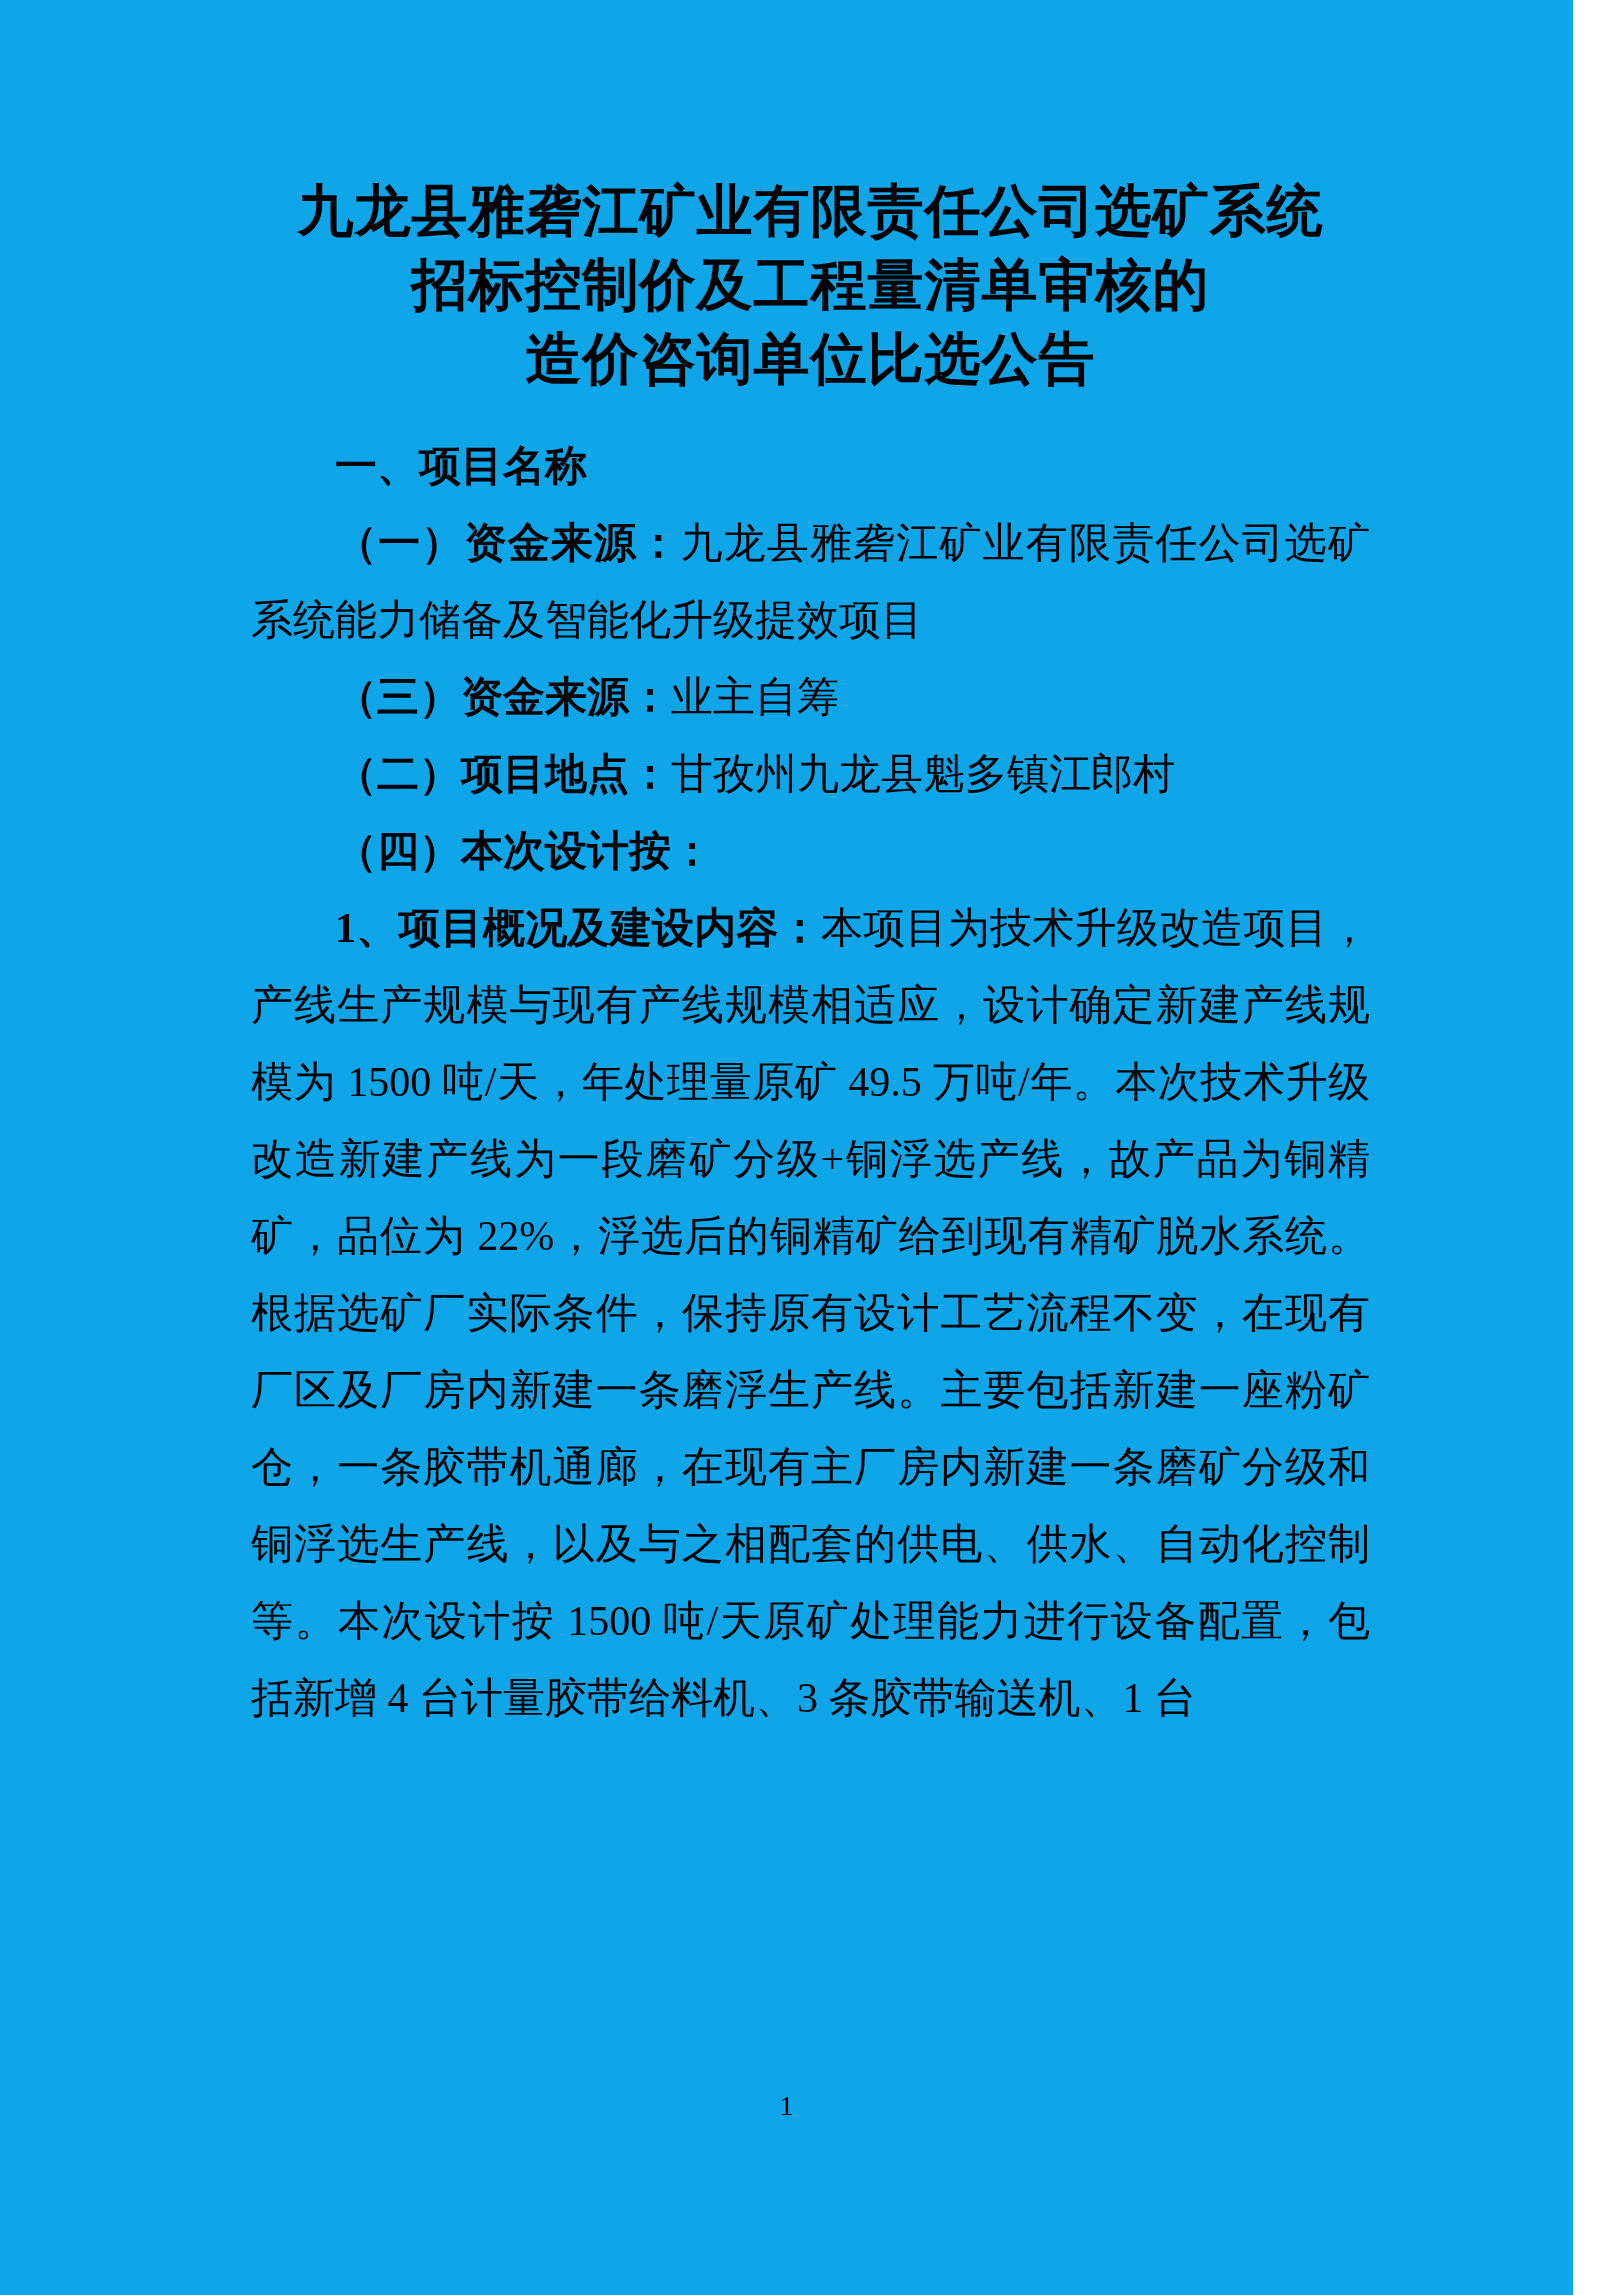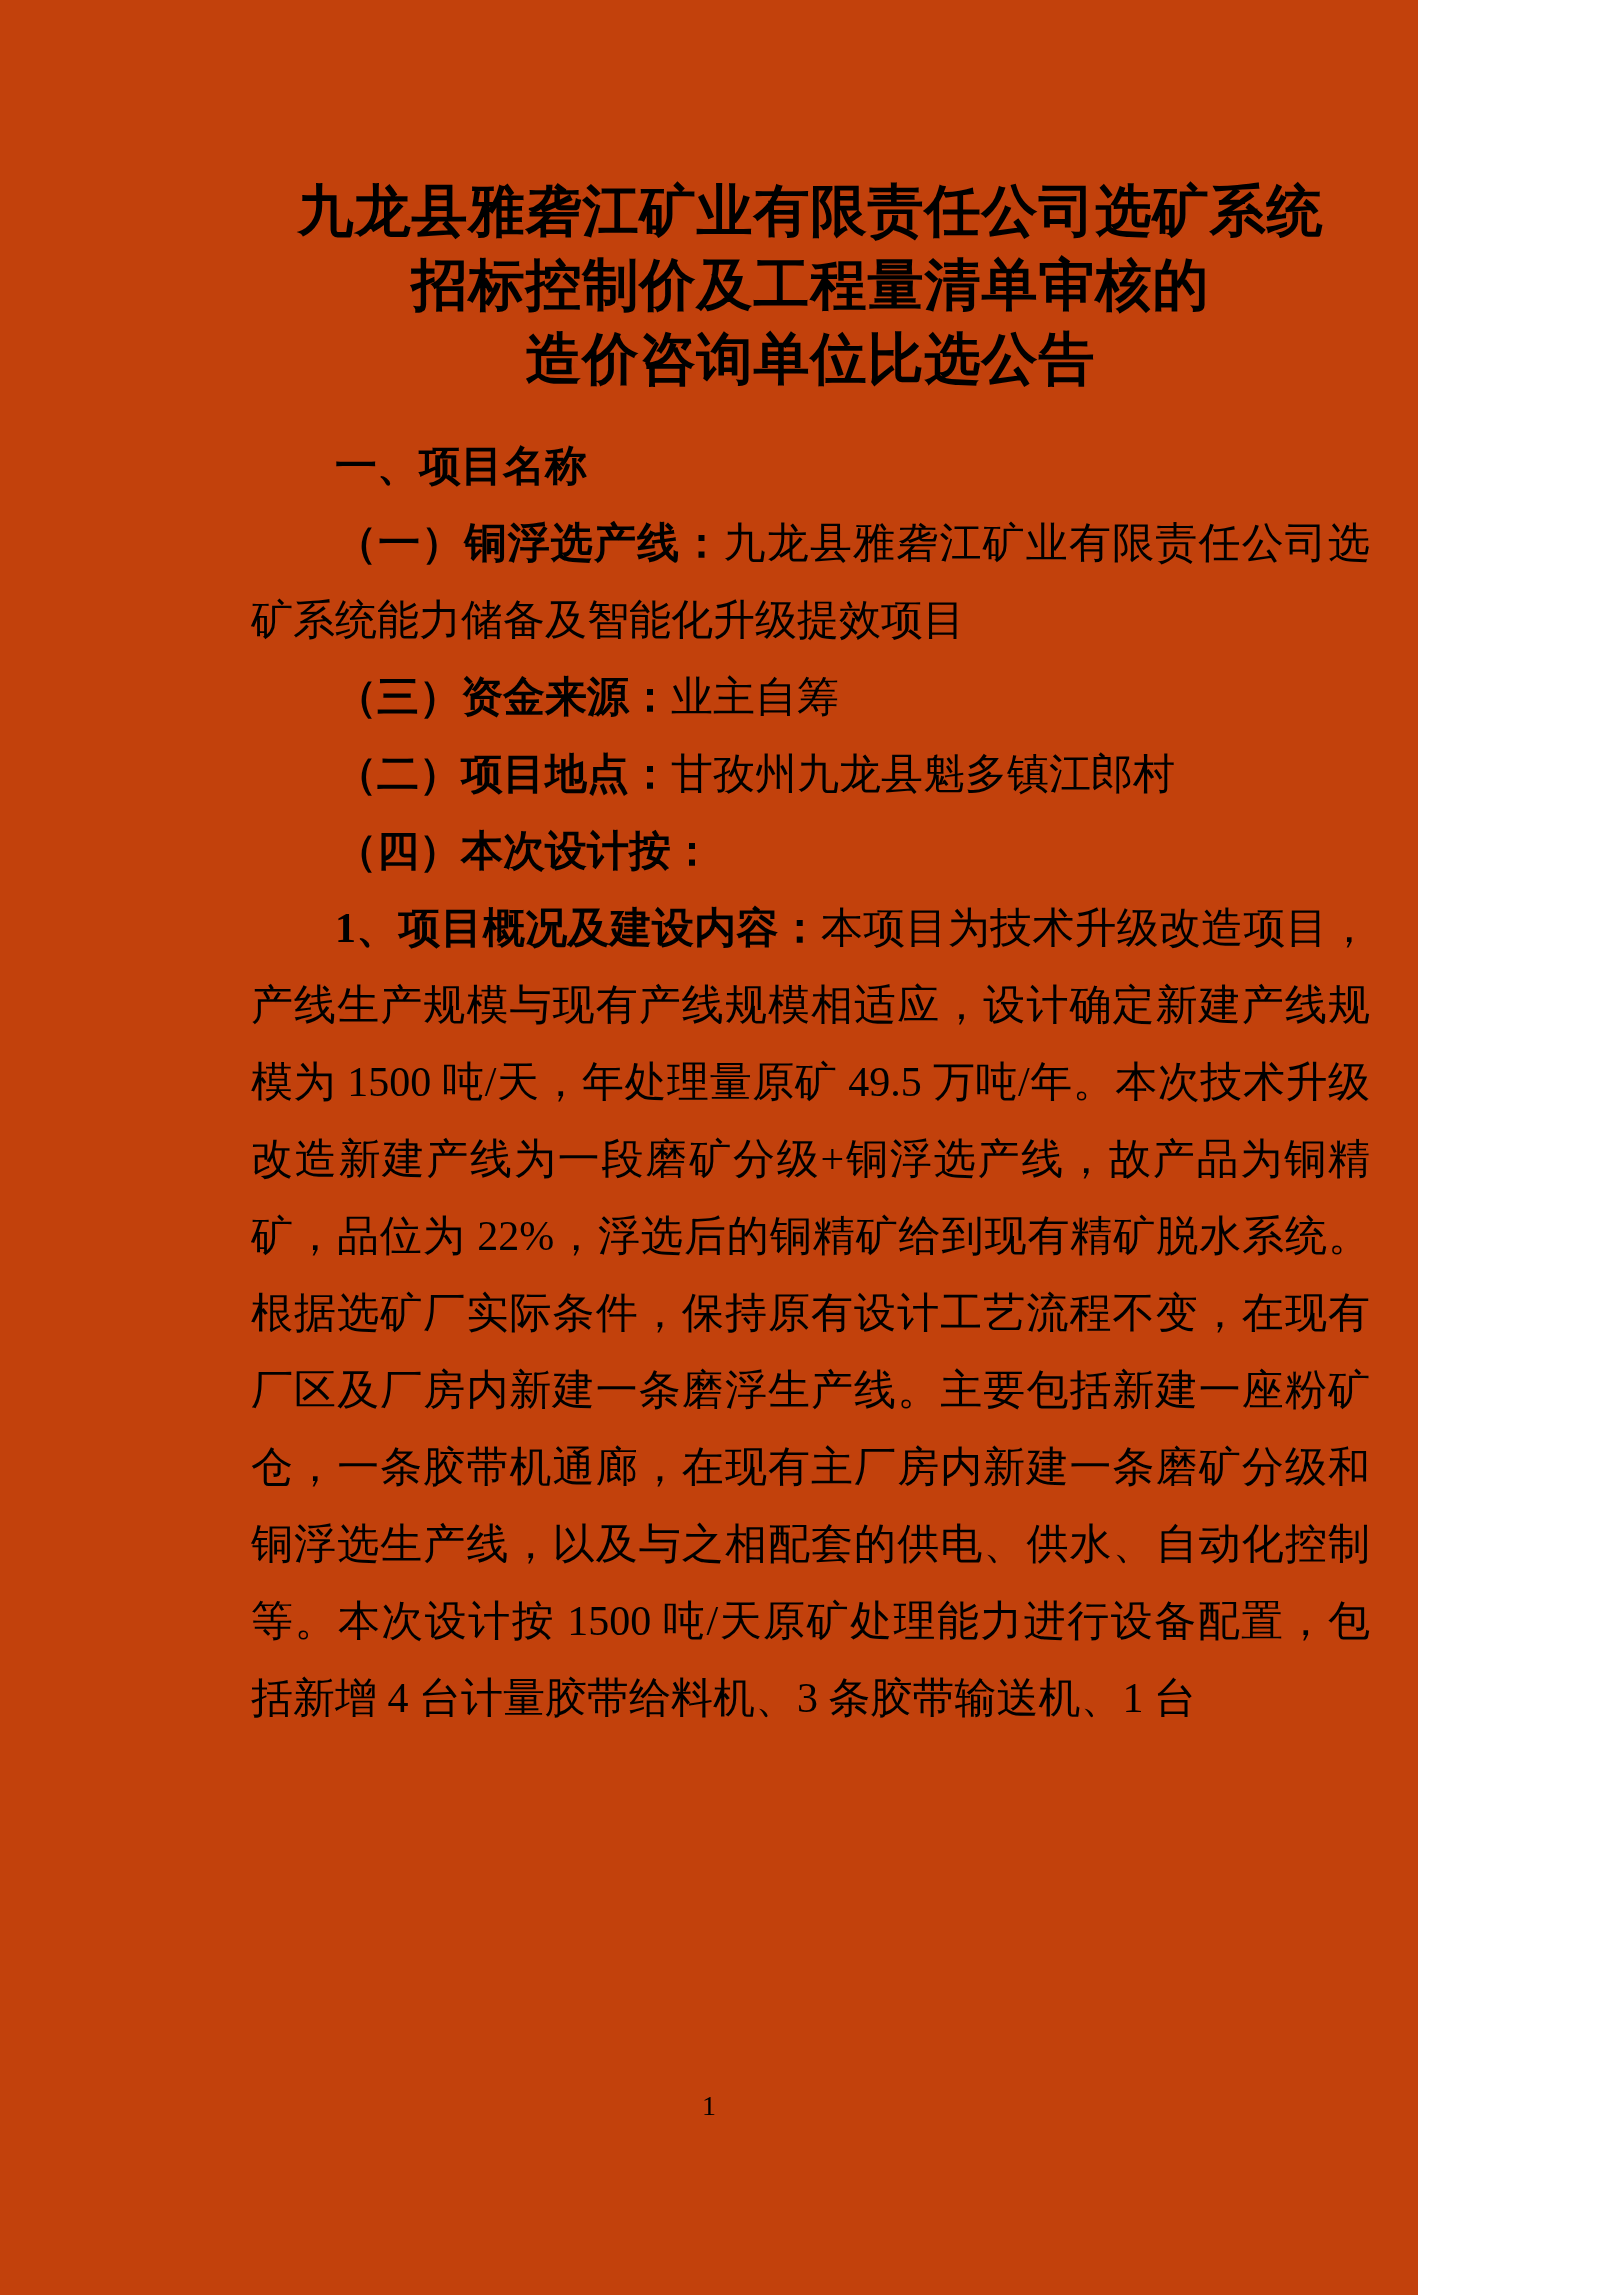--- a/index.html
+++ b/index.html
@@ -2,23 +2,23 @@
 <html style="font-size:8.2px"><head>
 <meta charset="utf-8">
 <style>
   html, body {
     margin: 0;
     padding: 0;
     background: #ffffff;
   }
   .page {
     position: relative;
-    width: 1418px;
+    width: 1573px;
     height: 2295px;
-    background: #c2410c;
+    background: #0ea5e9;
     color: #000000;
     font-family: "Liberation Serif", "DejaVu Serif", serif;
     overflow: hidden;
     box-sizing: border-box;
   }
   .content {
     position: absolute;
     left: 251px;
     top: 0;
     width: 1119px;
@@ -72,21 +72,21 @@
       <div class="title-line">九龙县雅砻江矿业有限责任公司选矿系统</div>
       <div class="title-line">招标控制价及工程量清单审核的</div>
       <div class="title-line">造价咨询单位比选公告</div>
     </div>
 
     <div class="doc-body">
       <p>
         <span class="para-label">一、项目名称</span><span class="para-text"></span>
       </p>
       <p>
-        <span class="para-label">（一）铜浮选产线：</span><span class="para-text">九龙县雅砻江矿业有限责任公司选矿系统能力储备及智能化升级提效项目</span>
+        <span class="para-label">（一）资金来源：</span><span class="para-text">九龙县雅砻江矿业有限责任公司选矿系统能力储备及智能化升级提效项目</span>
       </p>
       <p>
         <span class="para-label">（三）资金来源：</span><span class="para-text">业主自筹</span>
       </p>
       <p>
         <span class="para-label">（二）项目地点：</span><span class="para-text">甘孜州九龙县魁多镇江郎村</span>
       </p>
       <p>
         <span class="para-label">（四）本次设计按：</span><span class="para-text"></span>
       </p>

